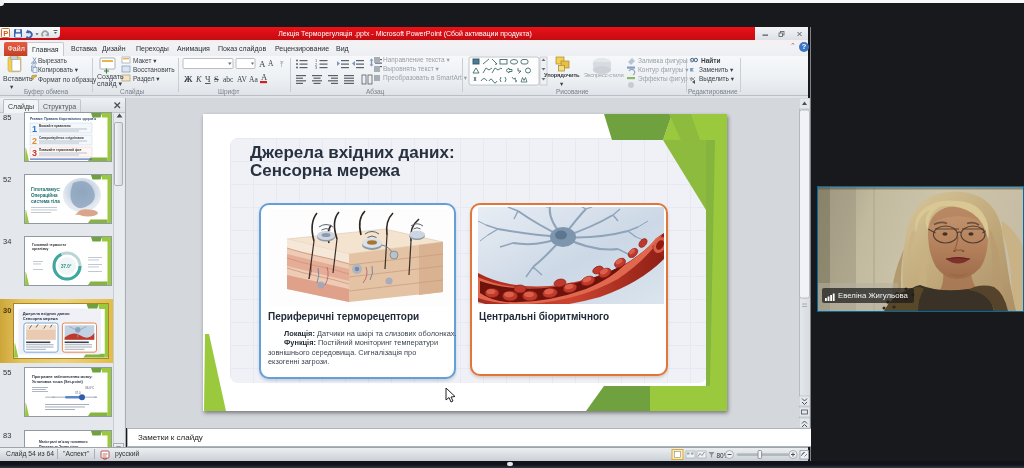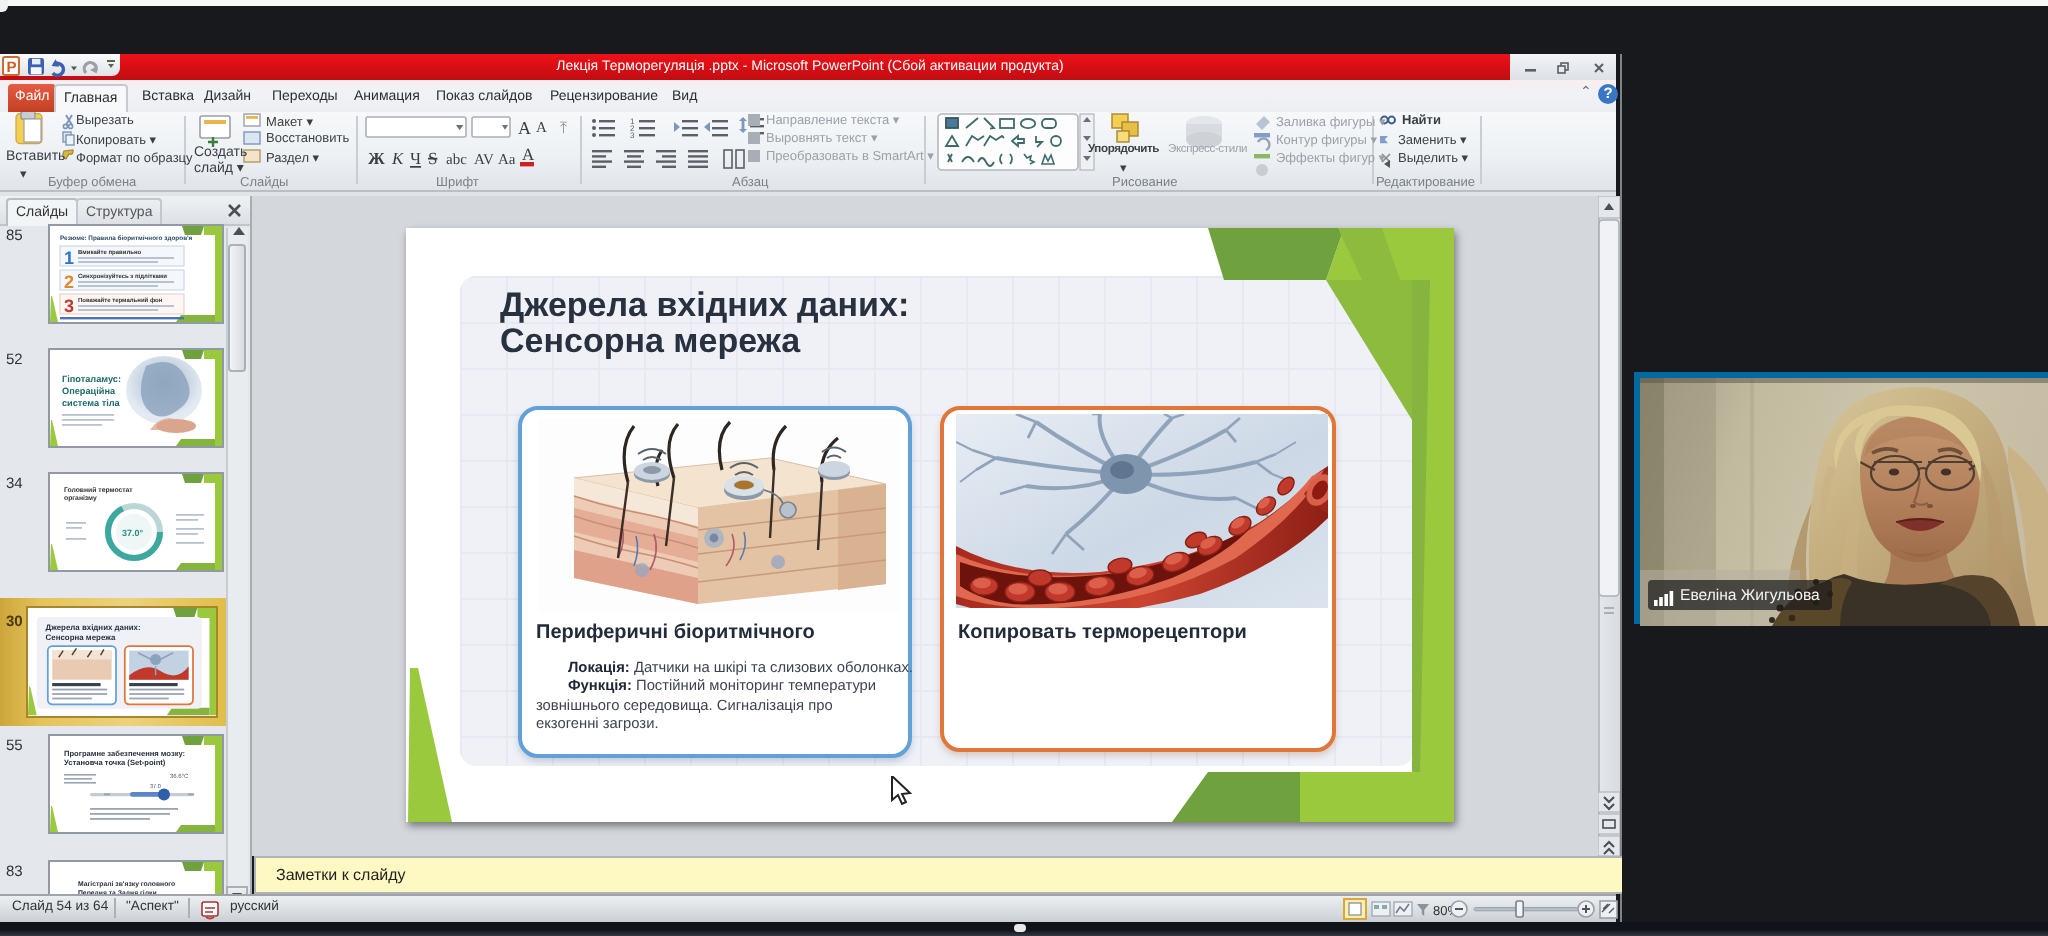--- a/index.html
+++ b/index.html
@@ -36,25 +36,25 @@
 #panel { position:absolute; left:27px; top:24px; width:477px; height:245px; border-radius:8px;
   background-image:linear-gradient(#e6e9f2 1px, transparent 1px),linear-gradient(90deg,#e6e9f2 1px, transparent 1px);
   background-size:23px 23px; background-color:#eff1f7; }
 #slidetitle { position:absolute; left:47px; top:30px; font-size:17px; line-height:17.5px; font-weight:bold; color:#27313f; }
 .card { position:absolute; background:#fff; border-radius:10px; }
 #card1 { left:56px; top:89px; width:197px; height:176px; border:2px solid #64a0d8; box-shadow:0 2px 3px rgba(80,100,140,.25); }
 #card2 { left:267px; top:89px; width:198px; height:173px; border:2px solid #e0763a; box-shadow:0 2px 3px rgba(140,90,60,.25); }
 .cardtitle { position:absolute; left:7px; font-size:10px; font-weight:bold; color:#222b38; }
 .cardbody { position:absolute; left:7px; font-size:7.4px; line-height:9.4px; color:#3d4450; white-space:nowrap; }
 .cardbody b { color:#1e2733;margin-left:16px; }
-#notes { left:127px; top:428px; width:684px; height:19px; background:#fef9c3; border:1px solid #aeb3ba; border-right:none; }
+#notes { left:127px; top:428px; width:684px; height:19px; background:#ffffff; border:1px solid #aeb3ba; border-right:none; }
 #notes span { position:absolute; left:10px; top:4px; font-size:8px; color:#222; }
 #botblack { left:0; top:461px; width:1024px; height:7px; background:linear-gradient(#10131a 55%,#323a46); }
 #botdot { left:507px; top:462px; width:6px; height:4px; background:#e8e8e8; border-radius:2px; }
-#video { left:817px; top:186px; width:207px; height:126px; background:#beb7a0; border:3px solid #0369a1; }
+#video { left:817px; top:186px; width:207px; height:126px; background:#beb7a0; border:1px solid #0369a1; }
 #nametag { position:absolute; left:4px; top:101px; height:15px; background:rgba(28,28,28,.72); border-radius:2px; color:#f4f4f4; font-size:7.8px; line-height:15px; padding:0 6px 0 16px; }
 #statusbar { left:0; top:447px; width:808px; height:14px; background:linear-gradient(#eceff2,#d5dade 70%,#c9ced4); border-top:1px solid #9fa4ab; }
 .tsvg{position:absolute;left:0;top:0}
 .thumbwrap{position:absolute;left:24px;width:88px;height:50px;background:#fff;border:1px solid #9199a3;overflow:hidden}
 </style>
 </head>
 <body>
 <div id="stage">
   <div class="abs" id="topwhite"></div>
   <div class="abs" id="topblob"></div>
@@ -509,21 +509,21 @@
         <path d="M96 25 q7 -5 14 0 M98.5 28.5 q4.5 -3 9 0" stroke="#5a646e" stroke-width="1" fill="none"></path>
         <ellipse cx="148" cy="27" rx="8" ry="4" fill="#8d99a8"></ellipse>
             <ellipse cx="148" cy="25.5" rx="8" ry="4" fill="#cdd6e0"></ellipse>
         <path d="M142 17 q6 -4.5 12 0 M144.5 20 q3.5 -2.5 7 0" stroke="#5a646e" stroke-width="1" fill="none"></path>
         <path d="M113 36 q8 2 10 8" stroke="#6a7480" stroke-width="0.9" fill="none"></path>
         <circle cx="125" cy="46" r="4" fill="#b8c2cc" stroke="#7a848e" stroke-width="0.8"></circle>
       </g>
       <circle cx="88" cy="60" r="5" fill="#a8b4c4" opacity="0.9"></circle>
           <circle cx="88" cy="60" r="2.2" fill="#7888a0"></circle>
     </svg>
-      <div class="cardtitle" style="top:106px;">Периферичні біоритмічного</div>
+      <div class="cardtitle" style="top:106px;">Периферичні терморецептори</div>
       <div class="cardbody" style="top:124px;"><b>Локація:</b> Датчики на шкірі та слизових оболонках.<br><b>Функція:</b> Постійний моніторинг температури<br>зовнішнього середовища. Сигналізація про<br>екзогенні загрози.</div>
     </div>
     <div class="card" id="card2">
         <svg style="position:absolute;left:6px;top:2px" width="186" height="97" viewBox="0 0 186 97">
       <defs>
             <linearGradient id="nbg" x1="0" y1="0" x2="1" y2="1">
               <stop offset="0" stop-color="#e8edf4"></stop>
               <stop offset="0.55" stop-color="#ccd8e6"></stop>
               <stop offset="1" stop-color="#dbe4ee"></stop>
             </linearGradient>
@@ -568,21 +568,21 @@
             <ellipse cx="91" cy="79.5" rx="4.5" ry="2.6" transform="rotate(-14 91 79.5)"></ellipse>
             <ellipse cx="109" cy="72.5" rx="4.5" ry="2.5" transform="rotate(-20 109 72.5)"></ellipse>
             <ellipse cx="126" cy="64.5" rx="4.2" ry="2.4" transform="rotate(-27 126 64.5)"></ellipse>
             <ellipse cx="141" cy="54.5" rx="3.8" ry="2.2" transform="rotate(-34 141 54.5)"></ellipse>
             <ellipse cx="154" cy="44.5" rx="3.5" ry="2" transform="rotate(-42 154 44.5)"></ellipse>
       </g>
       <path d="M174 40 Q180 32 186 28 L186 50 Q180 46 174 40 Z" fill="#9e2318"></path>
       <ellipse cx="182" cy="38" rx="6" ry="8.5" fill="#d8604a" transform="rotate(32 182 38)"></ellipse>
       <ellipse cx="182" cy="38" rx="3.4" ry="5.2" fill="#8e1a10" transform="rotate(32 182 38)"></ellipse>
     </svg>
-      <div class="cardtitle" style="top:106px;">Копировать терморецептори</div>
+      <div class="cardtitle" style="top:106px;">Центральні біоритмічного</div>
     </div>
     <svg style="position:absolute;left:242px;top:274px" width="12" height="16">
         <path d="M1 0 L1 12 L4 9.5 L6 14 L8 13 L6 9 L10 8.5 Z" fill="#fff" stroke="#222" stroke-width="1"></path>
       </svg>
   </div>
   <div class="abs" id="notes">
       <span>Заметки к слайду</span>
     </div>
   <div class="abs" id="statusbar"></div>
   <div class="abs" style="left:6px;top:450px;font-size:6.8px;color:#333">Слайд 54 из 64</div>

